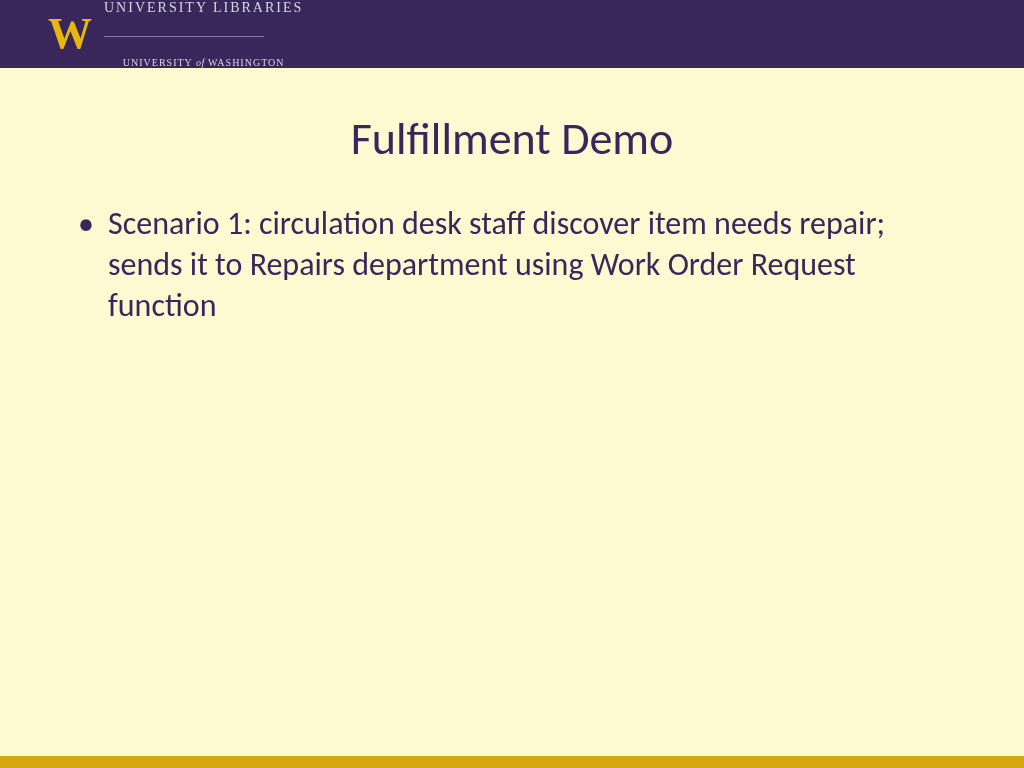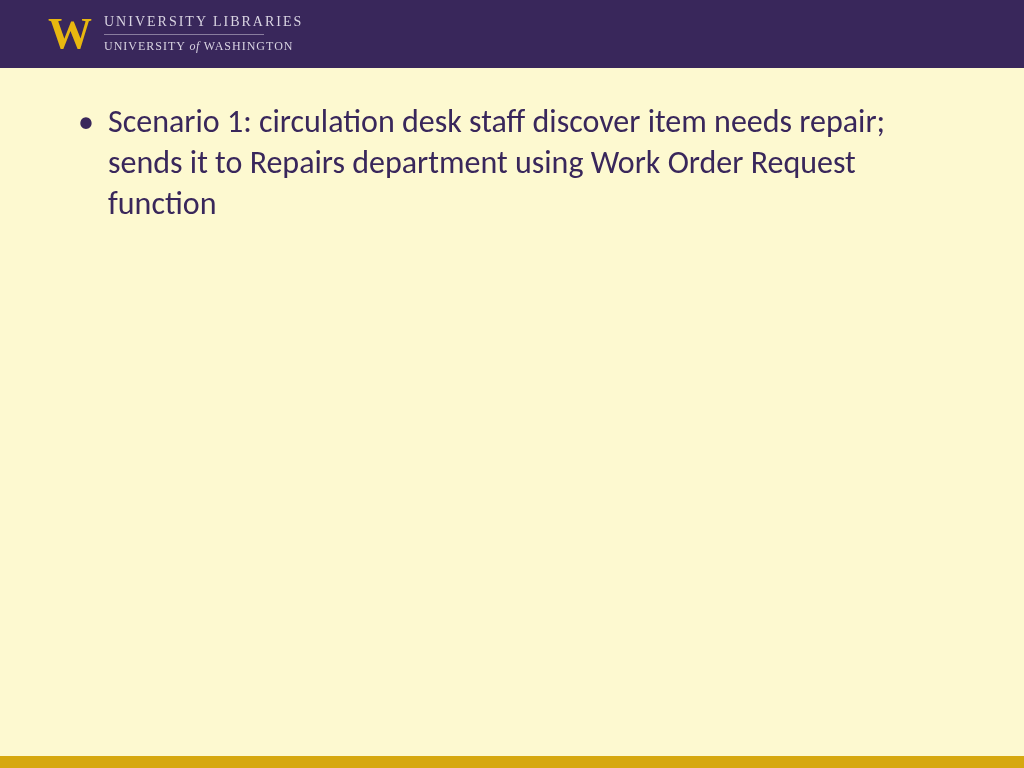--- a/index.html
+++ b/index.html
@@ -24,39 +24,40 @@
     color: #e8b70f;
     font-family: Georgia, 'Times New Roman', serif;
     font-weight: bold;
     font-size: 44px;
     line-height: 1;
     letter-spacing: -2px;
   }
   .header-text {
     display: flex;
     flex-direction: column;
-    gap: 2px;
+    gap: 18px;
   }
   .lib-title {
     color: #d9d4e2;
     font-size: 14px;
     letter-spacing: 2px;
     font-family: 'Times New Roman', Georgia, serif;
   }
   .divider {
     width: 160px;
     height: 1px;
     background: rgba(217,212,226,0.5);
     margin: 2px 0;
   }
   .lib-sub {
     color: #d9d4e2;
-    font-size: 12px;
+    font-size: 10px;
     letter-spacing: 1px;
     font-family: 'Times New Roman', Georgia, serif;
+    text-align: center;
   }
   .lib-sub .of { font-style: italic; text-transform: lowercase; letter-spacing: 0.5px; }
   .title {
     color: #39275b;
     font-size: 46px;
     font-weight: 400;
     text-align: center;
     margin-top: 42px;
     margin-bottom: 38px;
   }
@@ -68,21 +69,20 @@
     list-style: none;
   }
   ul.bullets li {
     color: #39275b;
     font-size: 32px;
     line-height: 1.28;
     position: relative;
     padding-left: 34px;
     margin-bottom: 14px;
     font-weight: 400;
-    margin-top: 34px;
   }
   ul.bullets li::before {
     content: "•";
     position: absolute;
     left: 4px;
     top: 0;
     color: #39275b;
     font-size: 32px;
   }
   .footer {
@@ -101,20 +101,21 @@
     <div class="logo-w">W</div>
     <div class="header-text">
       <div class="lib-title">UNIVERSITY LIBRARIES</div>
       <div class="divider"></div>
       <div class="lib-sub">
         <span>UNIVERSITY </span><span class="of">of</span><span> WASHINGTON</span>
       </div>
     </div>
   </div>
 
+  <h1 class="title">Fulfillment Demo</h1>
 
   <div class="content">
     <ul class="bullets">
       <li>Scenario 1: circulation desk staff discover item needs repair; sends it to Repairs department using Work Order Request function</li>
     </ul>
   </div>
 
   <div class="footer"></div>
 </div>
 

